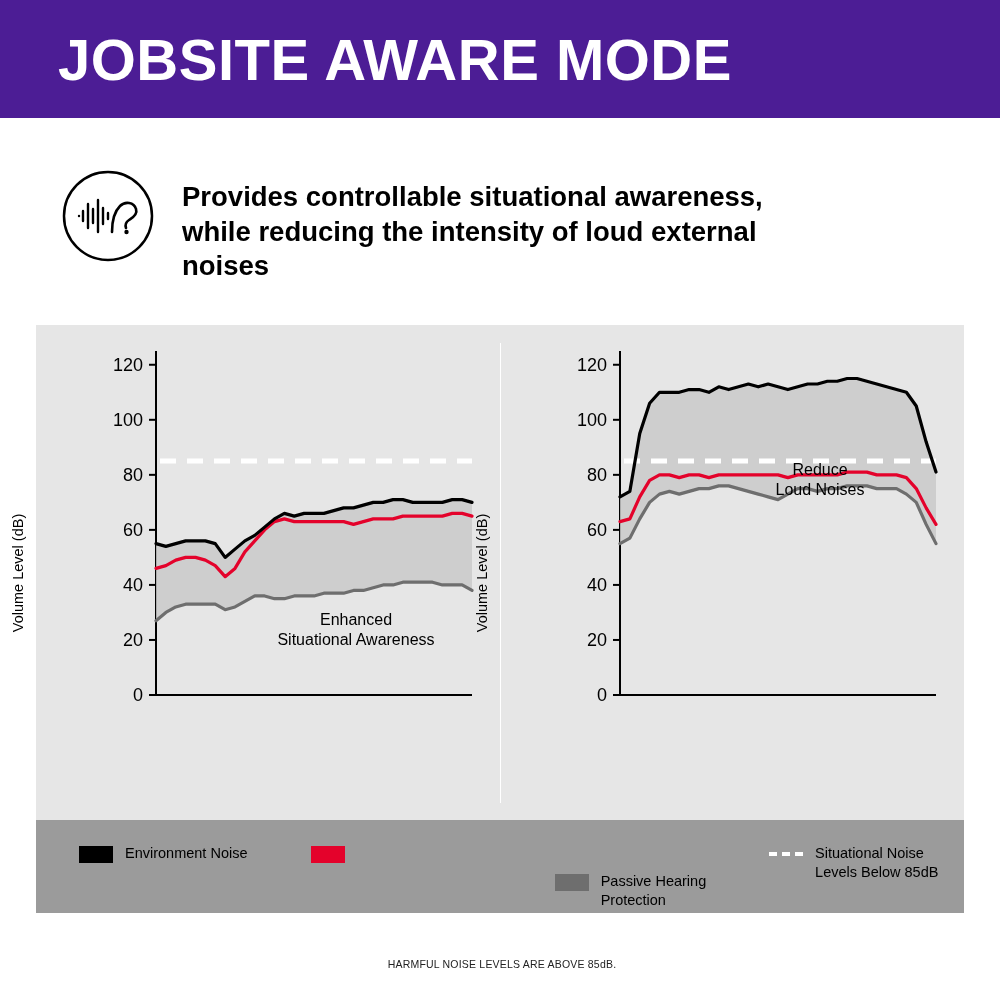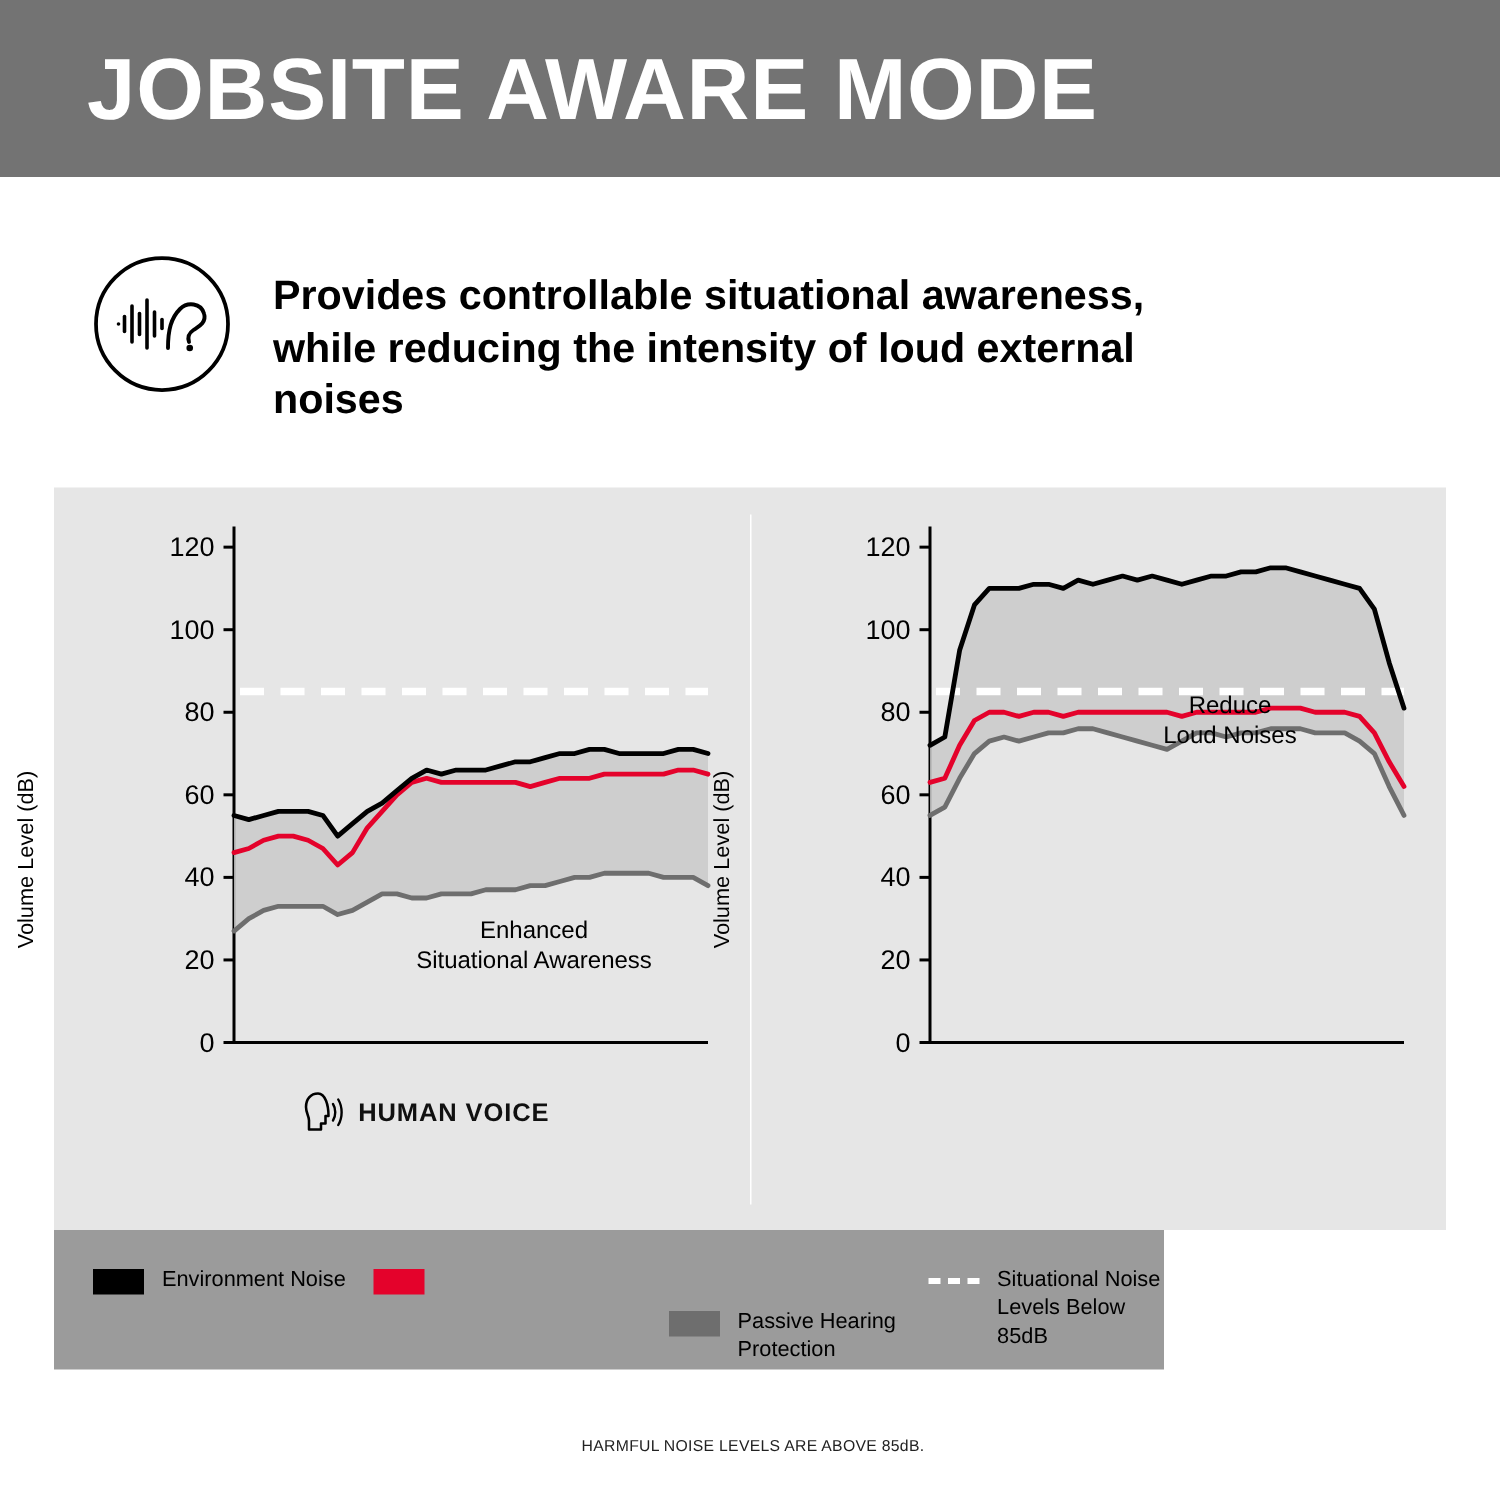--- a/index.html
+++ b/index.html
@@ -15,21 +15,21 @@
     overflow: hidden;
   }
 
   
   .banner {
     position: absolute;
     left: 0;
     top: 0;
     width: 1000px;
     height: 118px;
-    background: #737373;
+    background: #4c1d95;
     display: flex;
     align-items: center;
   }
   .banner-title {
     color: #ffffff;
     font-size: 58px;
     font-weight: bold;
     letter-spacing: 0.5px;
     margin-left: 58px;
     font-family: "Liberation Sans", sans-serif;
@@ -114,27 +114,28 @@
     align-items: center;
     gap: 9px;
     padding-left: 26px;
   }
 
   
   .legend {
     position: absolute;
     left: 36px;
     top: 820px;
-    width: 740px;
+    width: 928px;
     height: 93px;
     background: #9B9B9B;
     display: flex;
     align-items: flex-start;
     padding-top: 24px;
     box-sizing: border-box;
+    padding-left: 17px;
   }
   .legend-item {
     display: flex;
     align-items: flex-start;
     gap: 12px;
   }
   .legend-item.i0 { margin-left: 26px; width: 238px; }
   .legend-item.i1 { width: 250px; }
   .legend-item.i2 { width: 220px; margin-top: 28px; }
   .legend-item.i3 { width: 200px; }
@@ -217,30 +218,20 @@
         <line x1="113" y1="39.75999999999999" x2="120" y2="39.75999999999999" stroke="#000" stroke-width="2"></line>
         <text x="107" y="45.75999999999999" text-anchor="end" font-size="18" fill="#000" font-family="Liberation Sans, sans-serif">120</text>
         <path d="M 120 218.64 L 129.875 221.392 L 139.75 218.64 L 149.625 215.888 L 159.5 215.888 L 169.375 215.888 L 179.25 218.64 L 189.125 232.4 L 199 224.144 L 208.875 215.888 L 218.75 210.384 L 228.625 202.12800000000001 L 238.5 193.87199999999999 L 248.375 188.368 L 258.25 191.12 L 268.125 188.368 L 278 188.368 L 287.875 188.368 L 297.75 185.61599999999999 L 307.625 182.86399999999998 L 317.5 182.86399999999998 L 327.375 180.112 L 337.25 177.35999999999999 L 347.125 177.35999999999999 L 357 174.608 L 366.875 174.608 L 376.75 177.35999999999999 L 386.625 177.35999999999999 L 396.5 177.35999999999999 L 406.375 177.35999999999999 L 416.25 174.608 L 426.125 174.608 L 436 177.35999999999999 L 436 265.424 L 426.125 259.92 L 416.25 259.92 L 406.375 259.92 L 396.5 257.168 L 386.625 257.168 L 376.75 257.168 L 366.875 257.168 L 357 259.92 L 347.125 259.92 L 337.25 262.672 L 327.375 265.424 L 317.5 265.424 L 307.625 268.176 L 297.75 268.176 L 287.875 268.176 L 278 270.928 L 268.125 270.928 L 258.25 270.928 L 248.375 273.68 L 238.5 273.68 L 228.625 270.928 L 218.75 270.928 L 208.875 276.432 L 199 281.936 L 189.125 284.688 L 179.25 279.18399999999997 L 169.375 279.18399999999997 L 159.5 279.18399999999997 L 149.625 279.18399999999997 L 139.75 281.936 L 129.875 287.44 L 120 295.696 Z" fill="#C9C9C9" fill-opacity="0.85" stroke="none"></path>
         <line x1="124" y1="136.07999999999998" x2="436" y2="136.07999999999998" stroke="#ffffff" stroke-width="5" stroke-dasharray="16 11"></line>
         <path d="M 120 295.696 L 129.875 287.44 L 139.75 281.936 L 149.625 279.18399999999997 L 159.5 279.18399999999997 L 169.375 279.18399999999997 L 179.25 279.18399999999997 L 189.125 284.688 L 199 281.936 L 208.875 276.432 L 218.75 270.928 L 228.625 270.928 L 238.5 273.68 L 248.375 273.68 L 258.25 270.928 L 268.125 270.928 L 278 270.928 L 287.875 268.176 L 297.75 268.176 L 307.625 268.176 L 317.5 265.424 L 327.375 265.424 L 337.25 262.672 L 347.125 259.92 L 357 259.92 L 366.875 257.168 L 376.75 257.168 L 386.625 257.168 L 396.5 257.168 L 406.375 259.92 L 416.25 259.92 L 426.125 259.92 L 436 265.424" fill="none" stroke="#6E6E6E" stroke-width="3.2" stroke-linejoin="round" stroke-linecap="round"></path>
         <path d="M 120 243.40800000000002 L 129.875 240.656 L 139.75 235.152 L 149.625 232.4 L 159.5 232.4 L 169.375 235.152 L 179.25 240.656 L 189.125 251.66400000000002 L 199 243.40800000000002 L 208.875 226.89600000000002 L 218.75 215.888 L 228.625 204.88 L 238.5 196.624 L 248.375 193.87199999999999 L 258.25 196.624 L 268.125 196.624 L 278 196.624 L 287.875 196.624 L 297.75 196.624 L 307.625 196.624 L 317.5 199.376 L 327.375 196.624 L 337.25 193.87199999999999 L 347.125 193.87199999999999 L 357 193.87199999999999 L 366.875 191.12 L 376.75 191.12 L 386.625 191.12 L 396.5 191.12 L 406.375 191.12 L 416.25 188.368 L 426.125 188.368 L 436 191.12" fill="none" stroke="#E4022B" stroke-width="3.2" stroke-linejoin="round" stroke-linecap="round"></path>
         <path d="M 120 218.64 L 129.875 221.392 L 139.75 218.64 L 149.625 215.888 L 159.5 215.888 L 169.375 215.888 L 179.25 218.64 L 189.125 232.4 L 199 224.144 L 208.875 215.888 L 218.75 210.384 L 228.625 202.12800000000001 L 238.5 193.87199999999999 L 248.375 188.368 L 258.25 191.12 L 268.125 188.368 L 278 188.368 L 287.875 188.368 L 297.75 185.61599999999999 L 307.625 182.86399999999998 L 317.5 182.86399999999998 L 327.375 180.112 L 337.25 177.35999999999999 L 347.125 177.35999999999999 L 357 174.608 L 366.875 174.608 L 376.75 177.35999999999999 L 386.625 177.35999999999999 L 396.5 177.35999999999999 L 406.375 177.35999999999999 L 416.25 174.608 L 426.125 174.608 L 436 177.35999999999999" fill="none" stroke="#000000" stroke-width="3.2" stroke-linejoin="round" stroke-linecap="round"></path>
         <text x="320" y="300" text-anchor="middle" font-size="16" fill="#000" font-family="Liberation Sans, sans-serif">Enhanced</text>
         <text x="320" y="320" text-anchor="middle" font-size="16" fill="#000" font-family="Liberation Sans, sans-serif">Situational Awareness</text>
       </svg>
-    <div class="xlabel">
-      <span class="xlabel-inner">
-        <svg width="34" height="34" viewBox="0 0 34 34">
-          <path d="M16 4 C11 4 8 8 8 13 C8 17 10 19 10 22 L10 28 L18 28 L18 24 L21 24 L21 19 L23 19 C23 12 21 4 16 4 Z" fill="none" stroke="#000" stroke-width="1.7" stroke-linejoin="round"></path>
-          <path d="M26 11 C28 14 28 19 26 22" fill="none" stroke="#000" stroke-width="1.6" stroke-linecap="round"></path>
-          <path d="M29.5 8 C32.5 13 32.5 20 29.5 25" fill="none" stroke="#000" stroke-width="1.6" stroke-linecap="round"></path>
-        </svg>
-        <span>HUMAN VOICE</span>
-      </span>
-    </div>
   </div>
 
   <div class="divider"></div>
 
   <div class="chart-block">
     <div class="axis-title">Volume Level (dB)</div>
     <svg class="plot-svg" id="svg-right" width="464" height="495">
         <line x1="120" y1="26" x2="120" y2="370" stroke="#000" stroke-width="2"></line>
         <line x1="120" y1="370" x2="436" y2="370" stroke="#000" stroke-width="2"></line>
         <line x1="113" y1="370" x2="120" y2="370" stroke="#000" stroke-width="2"></line>

